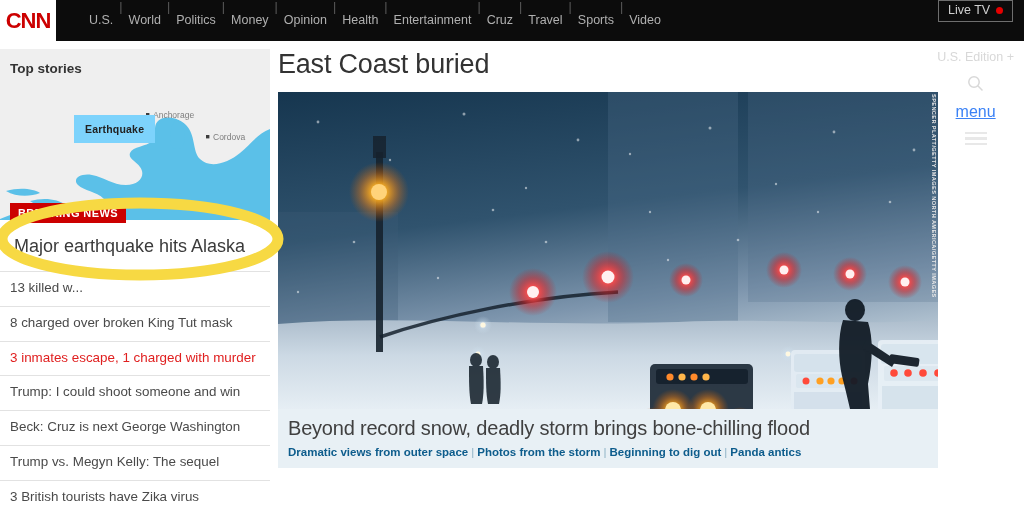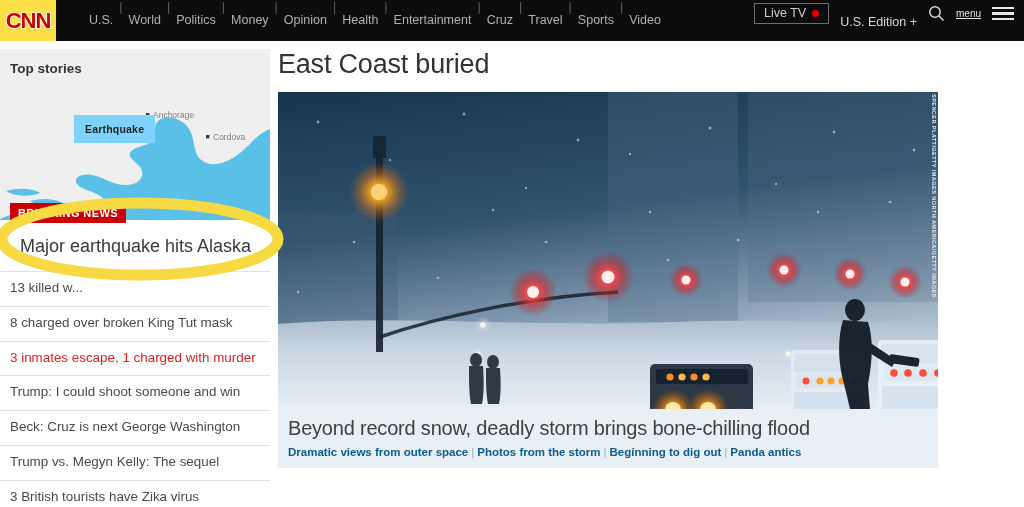--- a/index.html
+++ b/index.html
@@ -10,48 +10,48 @@
     overflow: hidden;
   }
   #page { position: relative; width: 1024px; height: 507px; background:#fff; }
 
   
   .navbar {
     position: absolute; top:0; left:0; width:1024px; height:41px;
     background:#0c0c0c; display:flex; align-items:center;
   }
   .logo-box {
-    width:56px; height:41px; background:#fde047;
+    width:56px; height:41px; background:#ffffff;
     display:flex; align-items:center; justify-content:center; flex:0 0 auto;
   }
   .logo-cnn {
     font-family:"Liberation Sans", sans-serif;
     font-weight:bold; font-size:22px; letter-spacing:-1px;
     color:#cc0000;
     -webkit-text-stroke: 1.6px #ffffff;
     paint-order: stroke fill;
   }
   .nav-links { display:flex; align-items:flex-start; margin-left:27px; }
   .nav-link {
     color:#b0b0b0; font-size:12.5px; padding:0 6px; white-space:nowrap;
     text-decoration:none; line-height:41px;
   }
   .nav-sep { color:#5a5a5a; font-size:12.5px; }
   .nav-right {
     position:absolute; right:10px; top:0; height:27px;
-    display:flex; align-items:center; gap:11px;
+    display:flex; align-items:center; gap:11px;flex-direction:column;
   }
   .livetv {
     border:1px solid #6e6e6e; color:#cfcfcf; font-size:12.5px;
     padding:2px 9px; display:flex; align-items:center; gap:6px; line-height:1.25;
   }
   .live-dot { width:7px; height:7px; border-radius:50%; background:#e60000; display:inline-block; }
   .edition { color:#d8d8d8; font-size:12.5px; white-space:nowrap;margin-top:17px; }
   .search-icon { display:flex; align-items:center; }
-  .menu-word { color:#e5e5e5; font-size:10px;text-decoration:underline; }
+  .menu-word { color:#3b82f6; font-size:16px;text-decoration:underline; }
   .hamburger { display:flex; flex-direction:column; gap:3px; justify-content:center; }
   .hamburger span { display:block; width:22px; height:2.5px; background:#e8e8e8; }
 
   
   .sidebar {
     position:absolute; left:0; top:49px; width:270px; height:458px; background:#fff;
   }
   .topstories-head {
     background:#efefef; height:50px; padding:12px 10px 0 10px;
     font-size:13.5px; font-weight:bold; color:#333;
@@ -65,21 +65,21 @@
     font-size:10.5px; font-weight:bold; color:#222;
     padding:8px 11px; letter-spacing:0.2px;
   }
   .breaking-badge {
     position:absolute; left:10px; top:154px; background:#cc0000; color:#fff;
     font-size:11px; font-weight:bold; letter-spacing:0.4px; padding:4px 8px;
     z-index:4;
   }
   .lead-headline {
     position:absolute; left:0; top:171px; width:270px;
-    padding:16px 10px 14px 20px;
+    padding:16px 10px 14px 14px;
     font-size:18px; color:#3b3b3b; background:#fff; z-index:3;
   }
   .story-list { position:absolute; left:0; top:222px; width:270px; }
   .story-item {
     border-top:1px solid #e2e2e2; padding:8px 10px 9px 10px;
     font-size:13.4px; color:#4a4a4a; line-height:1.25;
     display:flex; gap:5px;
   }
   .story-item.red { color:#e02020; }
 

